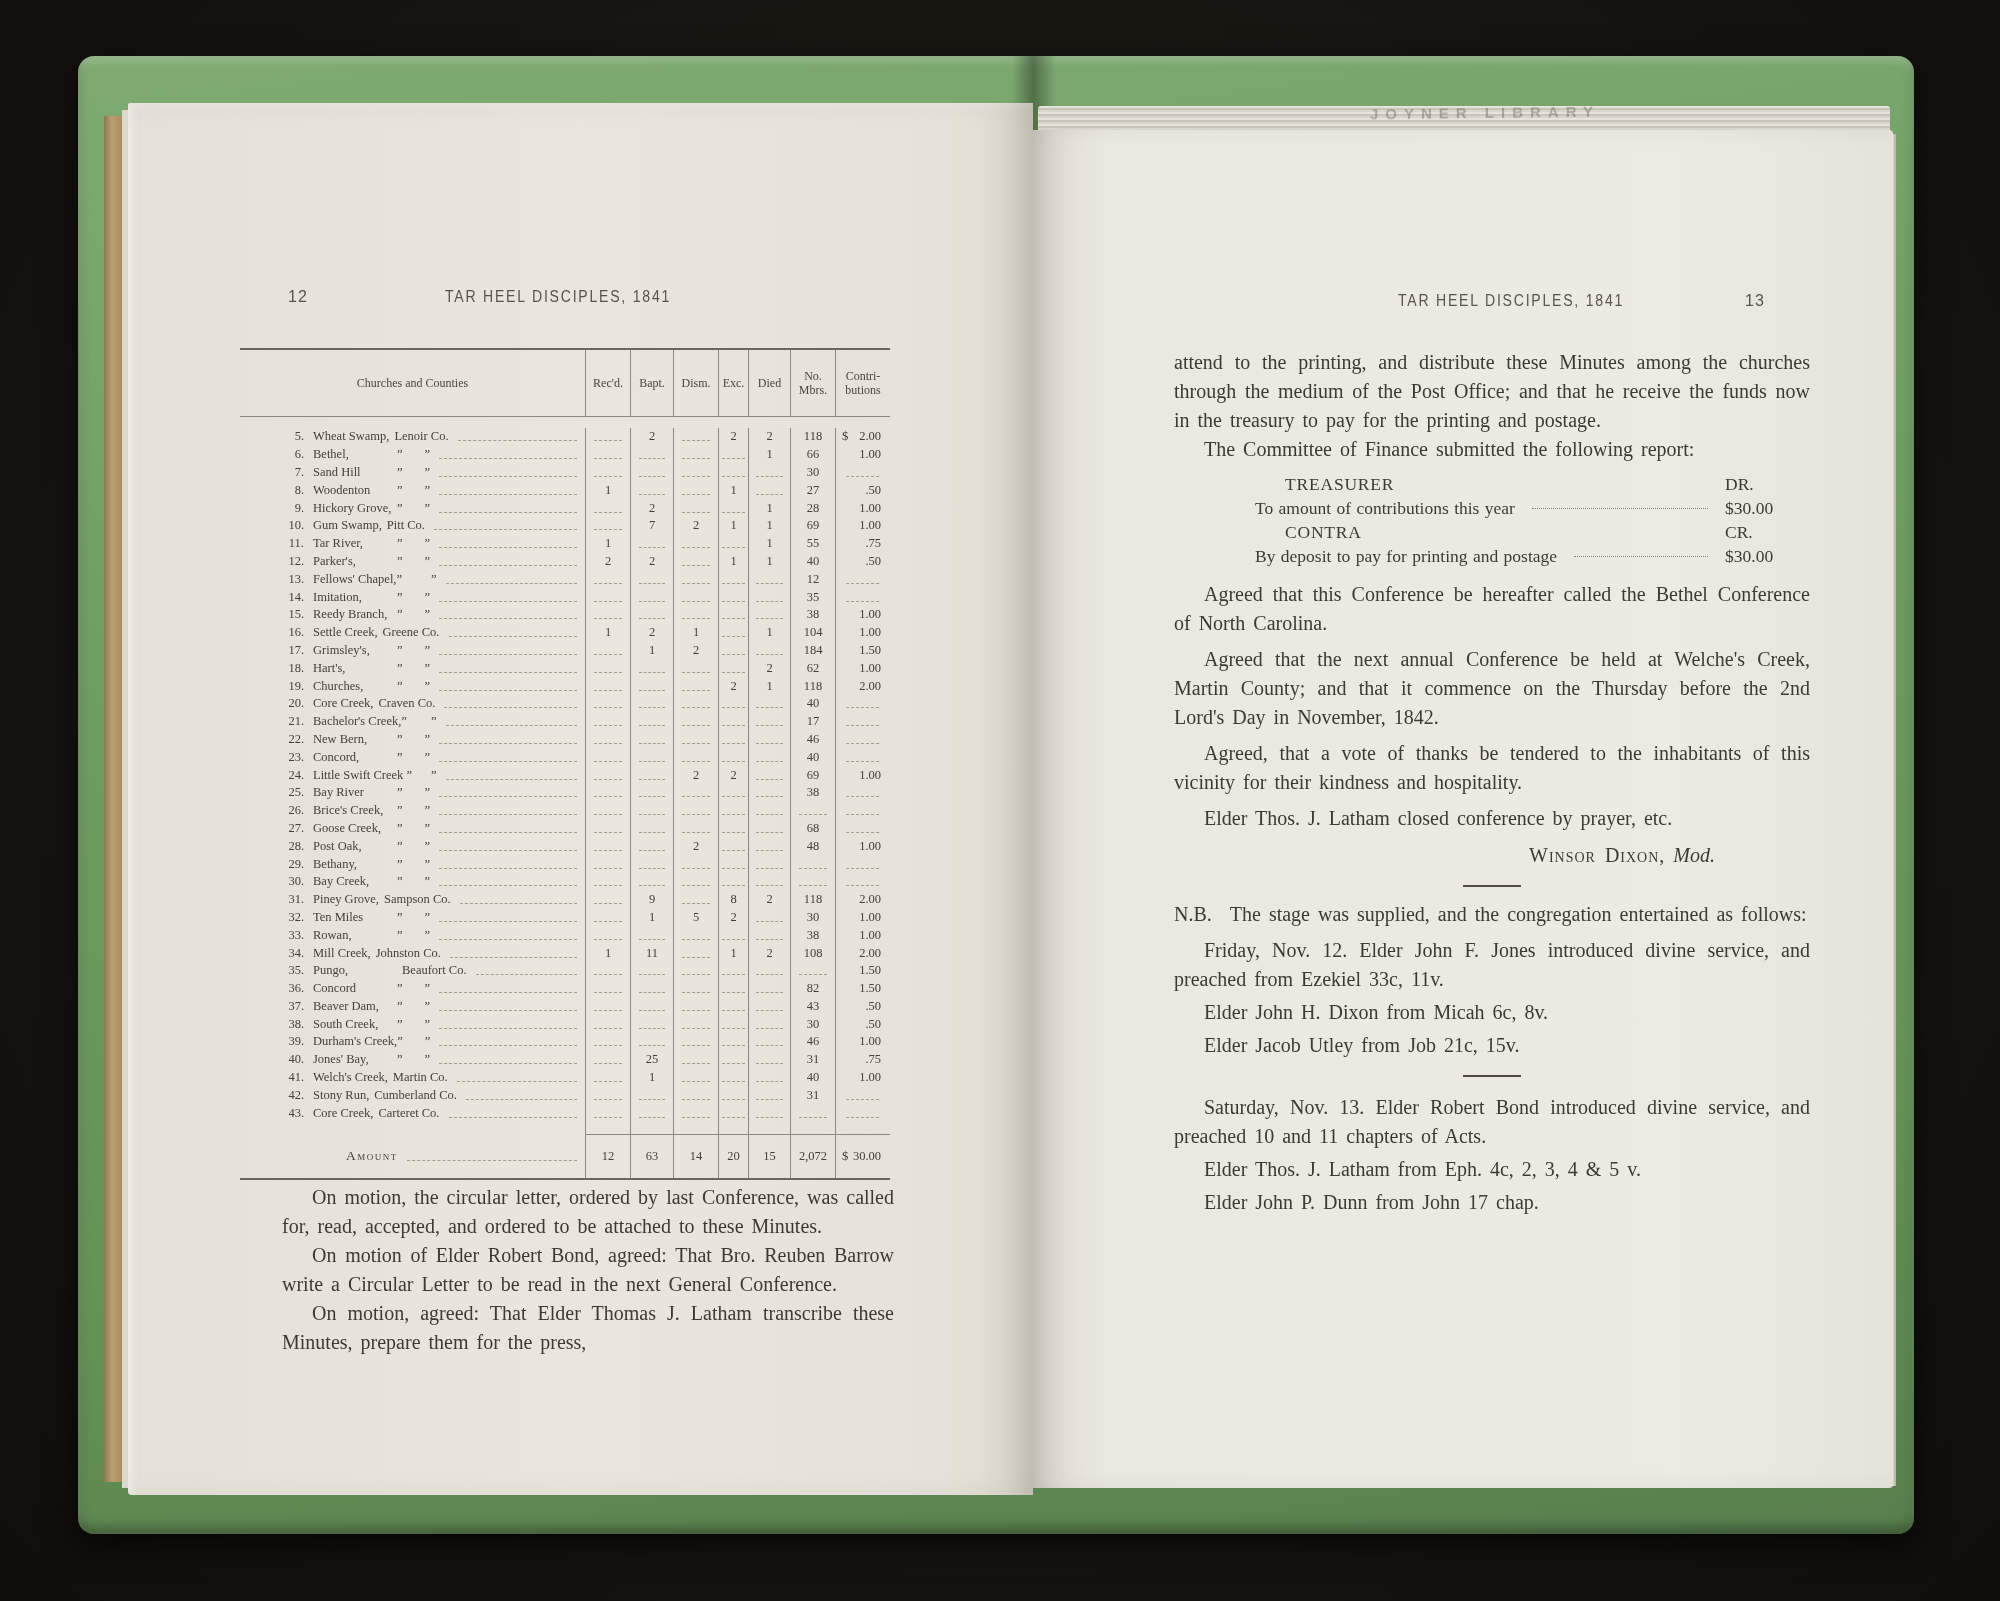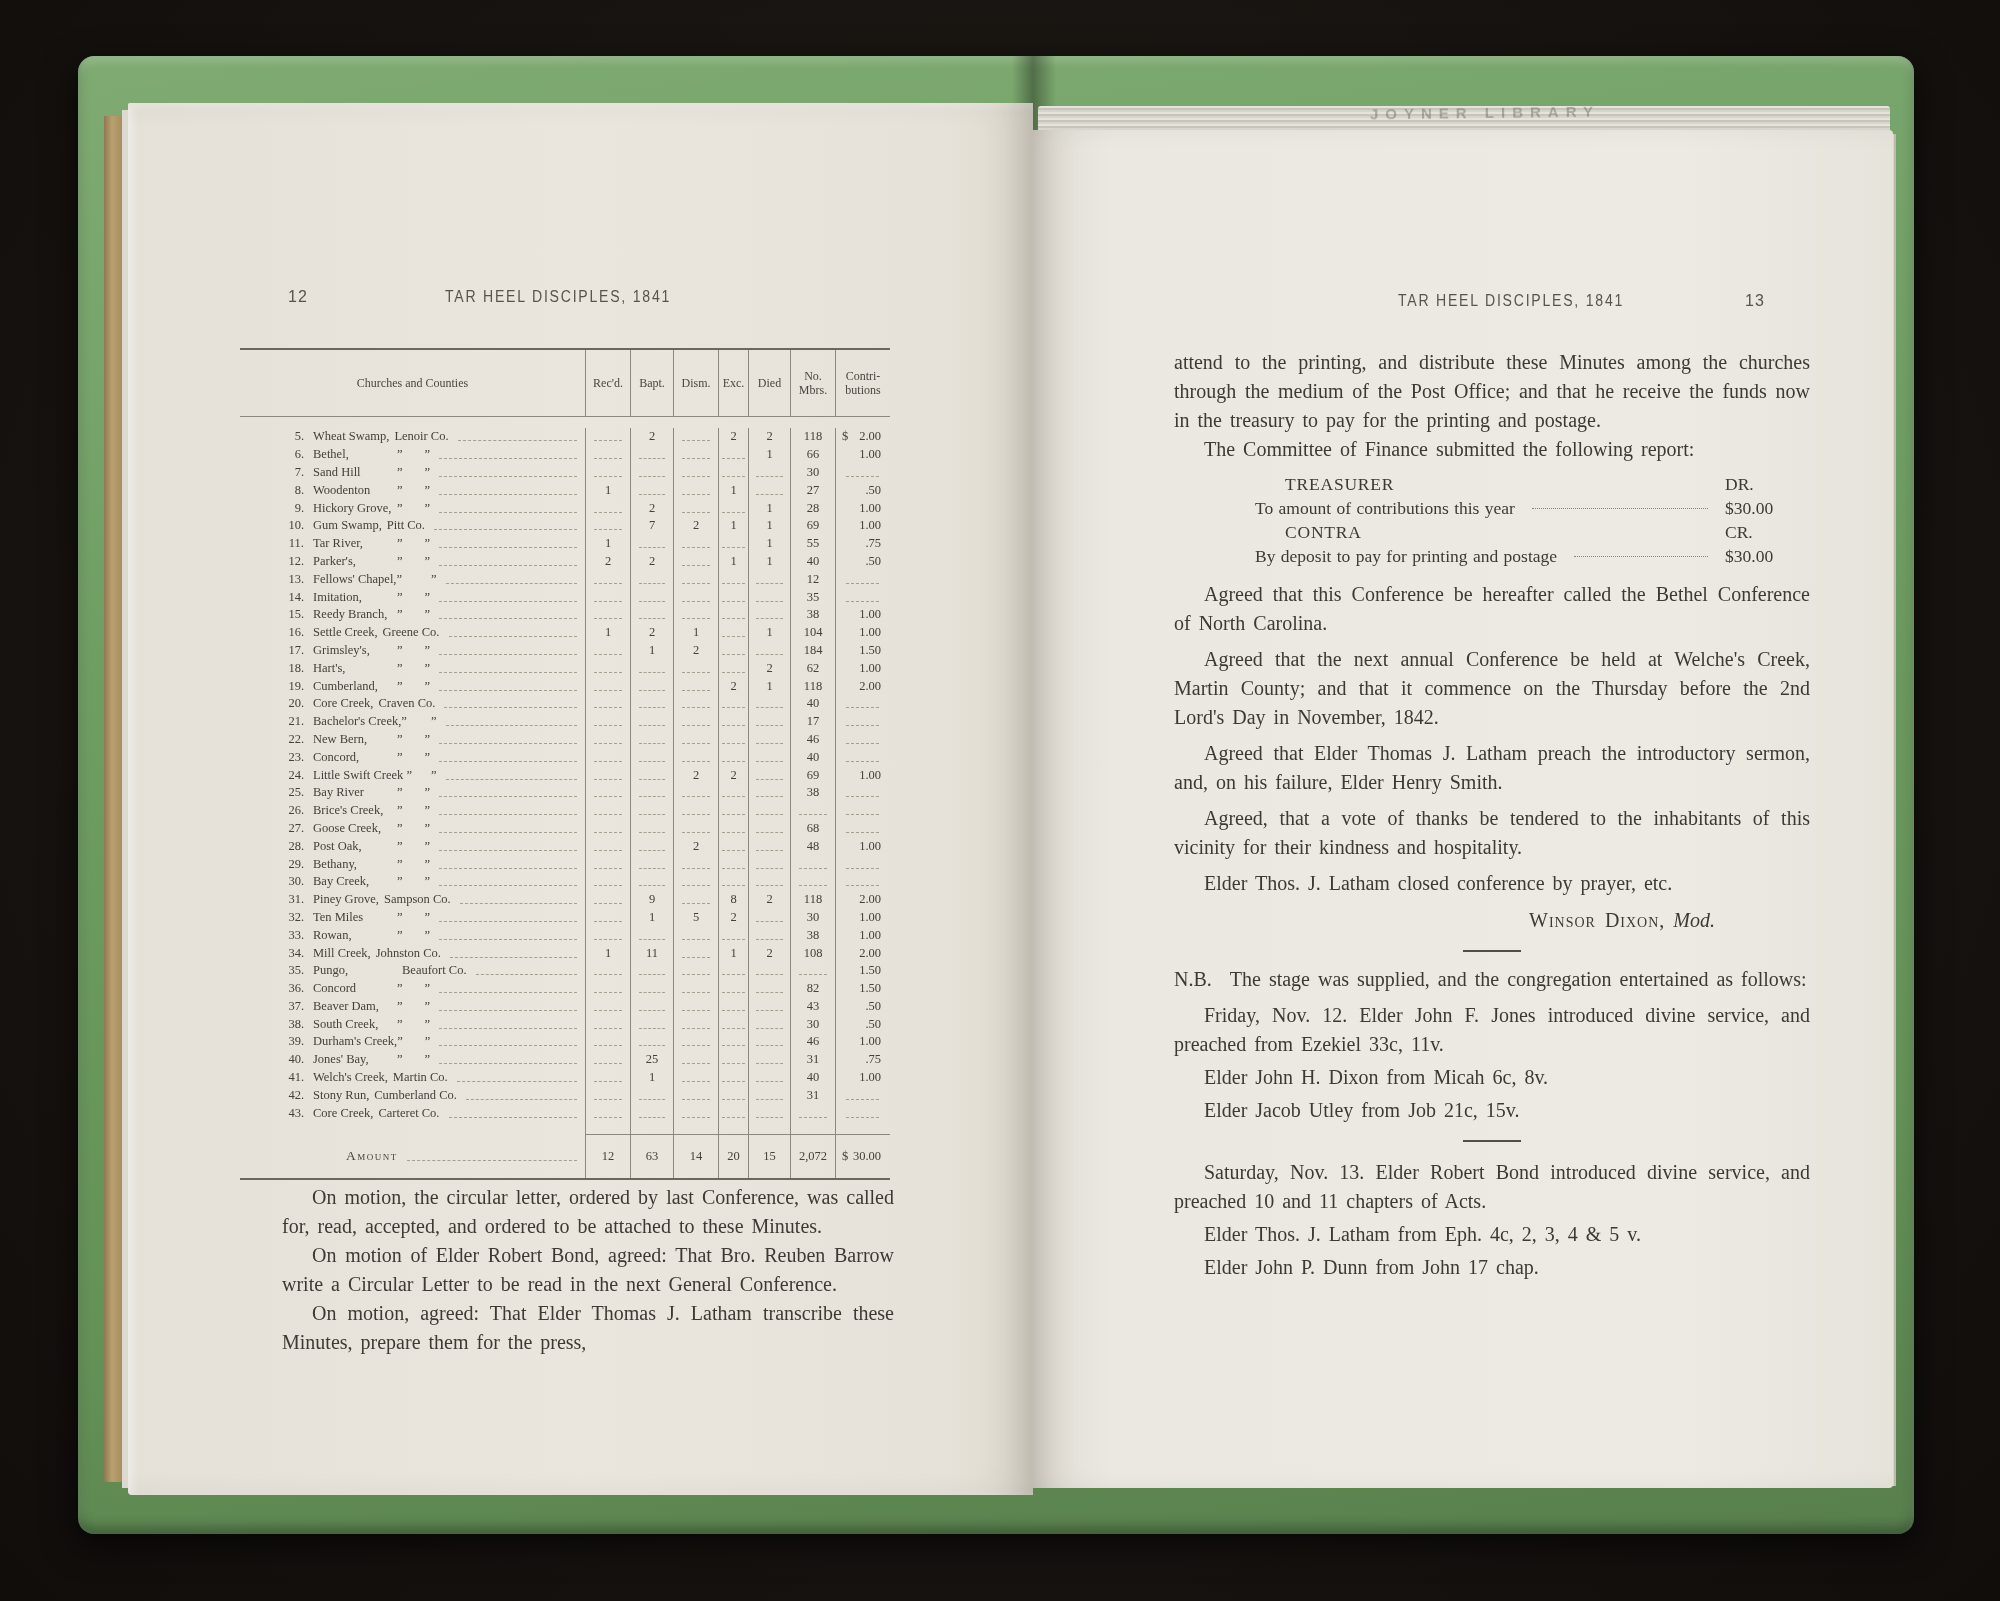--- a/index.html
+++ b/index.html
@@ -451,21 +451,21 @@
             </div>
             <div class="c">2</div>
             <div class="c">62</div>
             <div class="c contrib">
               <span>1.00</span>
             </div>
           </div>
           <div class="trow">
             <div class="c name">
               <span class="rnum">19.</span>
-              <span class="church t84">Cumberland,</span>
+              <span class="church t84">Churches,</span>
               <span class="county dm"><i>”</i><i>”</i></span>
               <span class="leader"></span>
             </div>
             <div class="c">
               <span class="dash"></span>
             </div>
             <div class="c">
               <span class="dash"></span>
             </div>
             <div class="c">
@@ -1168,21 +1168,20 @@
         </div>
         <div class="rrow">
           <span class="rlabel">By deposit to pay for printing and postage</span>
           <span class="rleader"></span>
           <span class="rvalue">$30.00</span>
         </div>
       </div>
 
       <p class="para">Agreed that this Conference be hereafter called the Bethel Conference of North Carolina.</p>
       <p class="para gap">Agreed that the next annual Conference be held at Welche's Creek, Martin County; and that it commence on the Thursday before the 2nd Lord's Day in November, 1842.</p>
-      <p class="para gap">Agreed that Elder Thomas J. Latham preach the introductory sermon, and, on his failure, Elder Henry Smith.</p>
       <p class="para gap">Agreed, that a vote of thanks be tendered to the inhabitants of this vicinity for their kindness and hospitality.</p>
       <p class="para gap">Elder Thos. J. Latham closed conference by prayer, etc.</p>
 
       <div class="sig-mod">
         <span class="scname">Winsor Dixon,</span>
         <span class="sctitle">Mod.</span>
       </div>
 
       <div class="mrule"></div>
 

